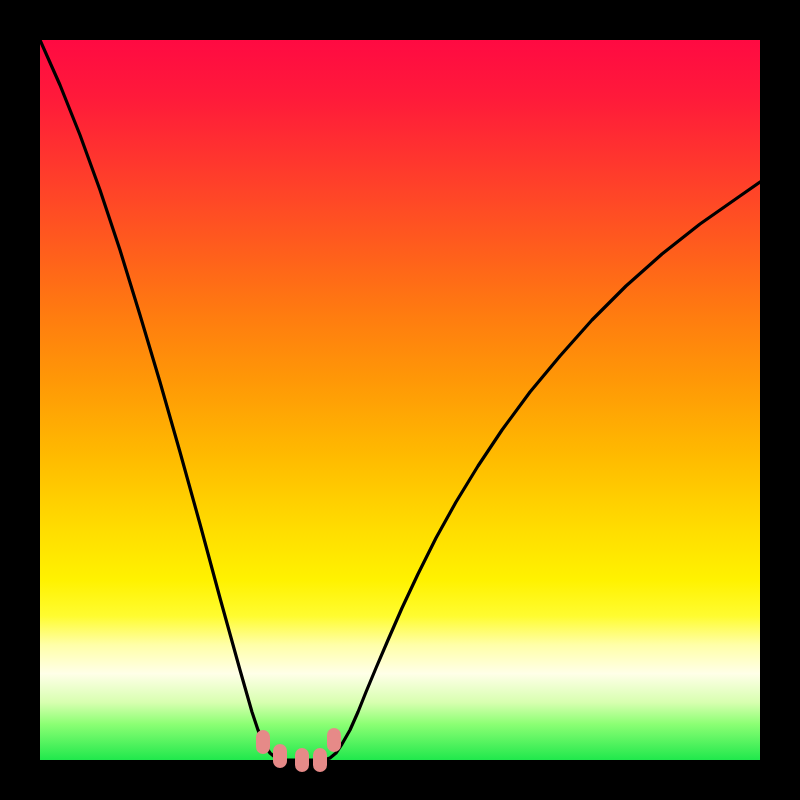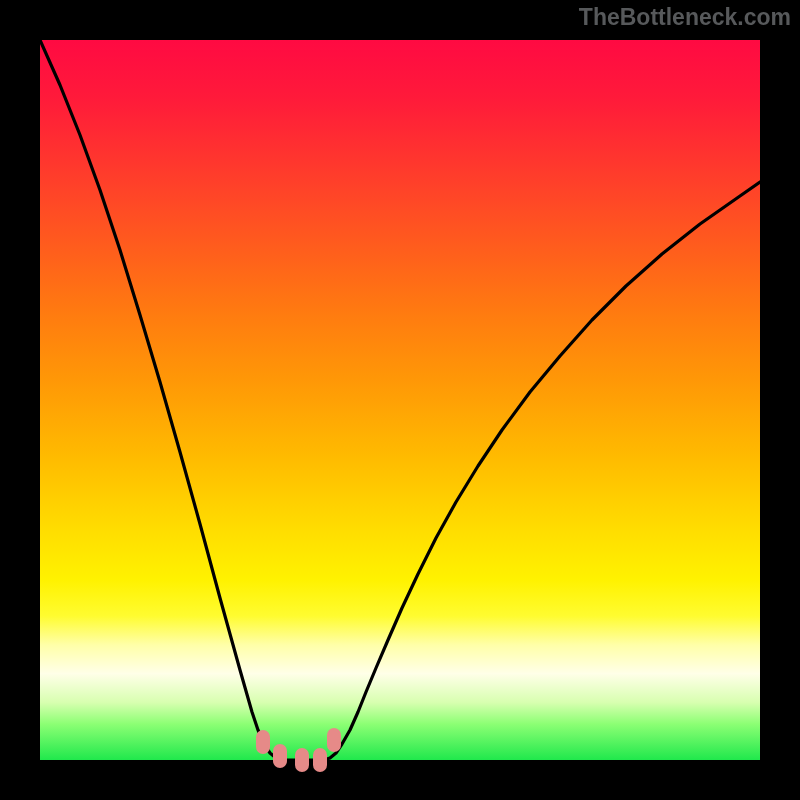--- a/index.html
+++ b/index.html
@@ -26,14 +26,13 @@
   </svg>
 
   <div class="markers">
       <div class="mk" style="left: 223px; top: 702px;"></div>
       <div class="mk" style="left: 240px; top: 716px;"></div>
       <div class="mk" style="left: 262px; top: 720px;"></div>
       <div class="mk" style="left: 280px; top: 720px;"></div>
       <div class="mk" style="left: 294px; top: 700px;"></div>
     </div>
 
-  <div class="wm">TheBottleneck.com</div>
 </div>
 
 </body></html>

